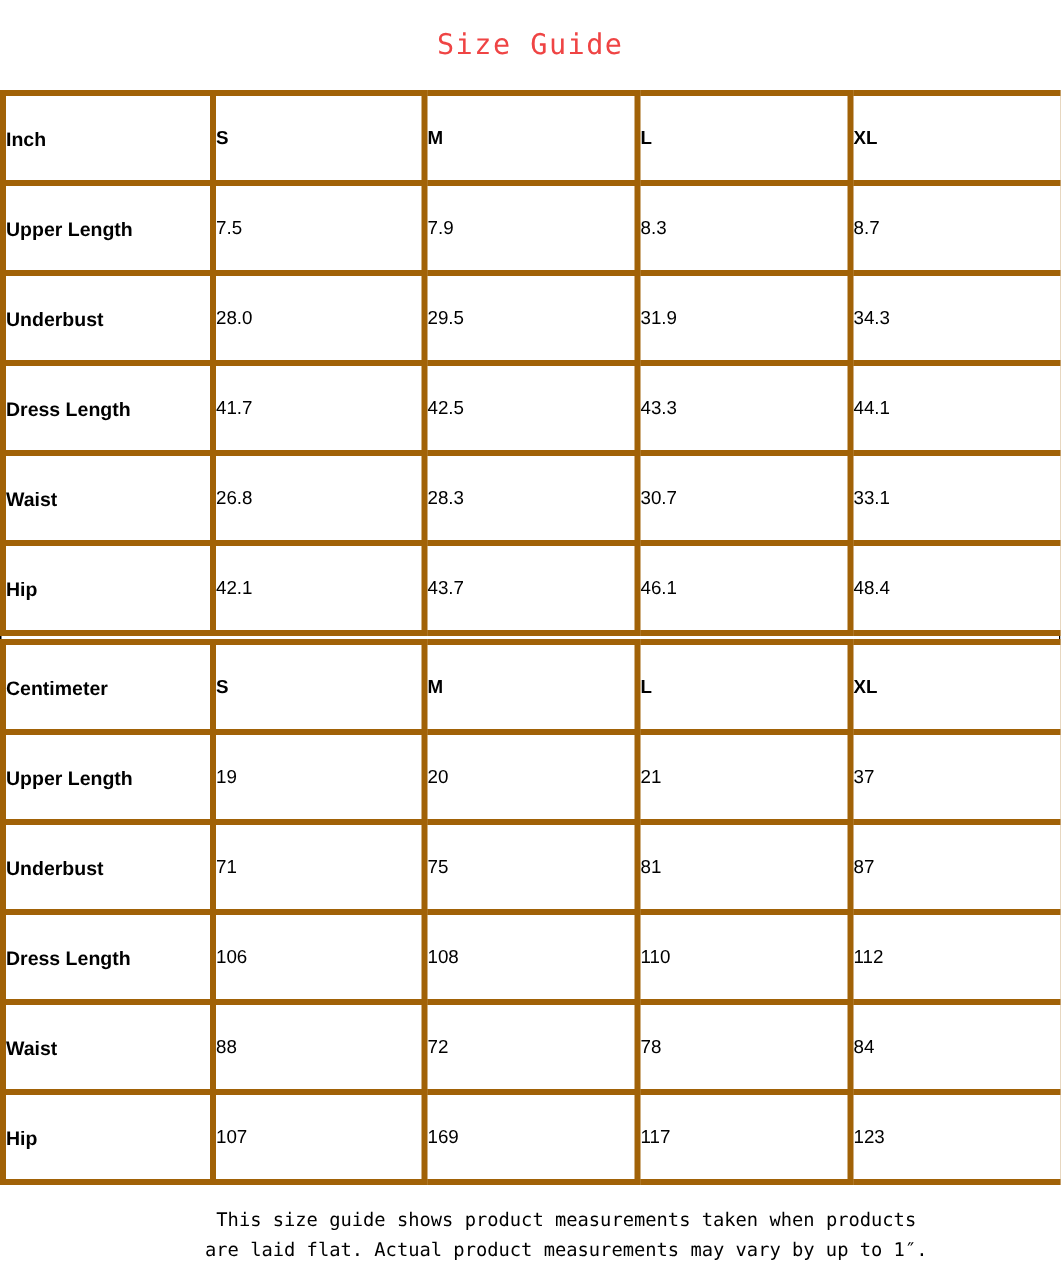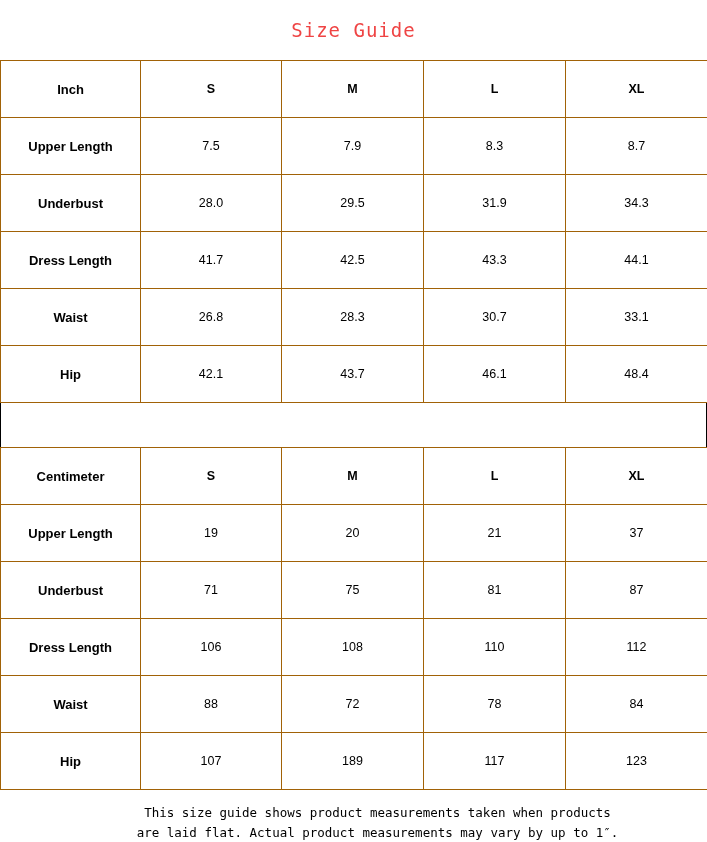--- a/index.html
+++ b/index.html
@@ -30,23 +30,23 @@
     padding-top: 19px;
     padding-bottom: 19px;
     color: #ef4444;
   }
   table.size-table {
     border-collapse: collapse;
     width: 100%;
     table-layout: fixed;
   }
   table.size-table td {
-    border: 1px solid #a16207;
+    border: 4px solid #a16207;
     height: 56px;
-    text-align: center;
+    text-align: left;
     vertical-align: middle;
     font-size: 12.5px;
     padding: 0;
   }
   table.size-table td.rowhead {
     font-weight: bold;
     font-size: 13px;
     margin-left: 14px;
   }
   table.size-table td.colhead {
@@ -183,21 +183,21 @@
       <tr>
         <td class="rowhead">Waist</td>
         <td>88</td>
         <td>72</td>
         <td>78</td>
         <td>84</td>
       </tr>
       <tr>
         <td class="rowhead">Hip</td>
         <td>107</td>
-        <td>189</td>
+        <td>169</td>
         <td>117</td>
         <td>123</td>
       </tr>
     </tbody>
   </table>
 
   <div class="footer">
     <div>This size guide shows product measurements taken when products</div>
     <div>are laid flat. Actual product measurements may vary by up to 1″.</div>
   </div>

